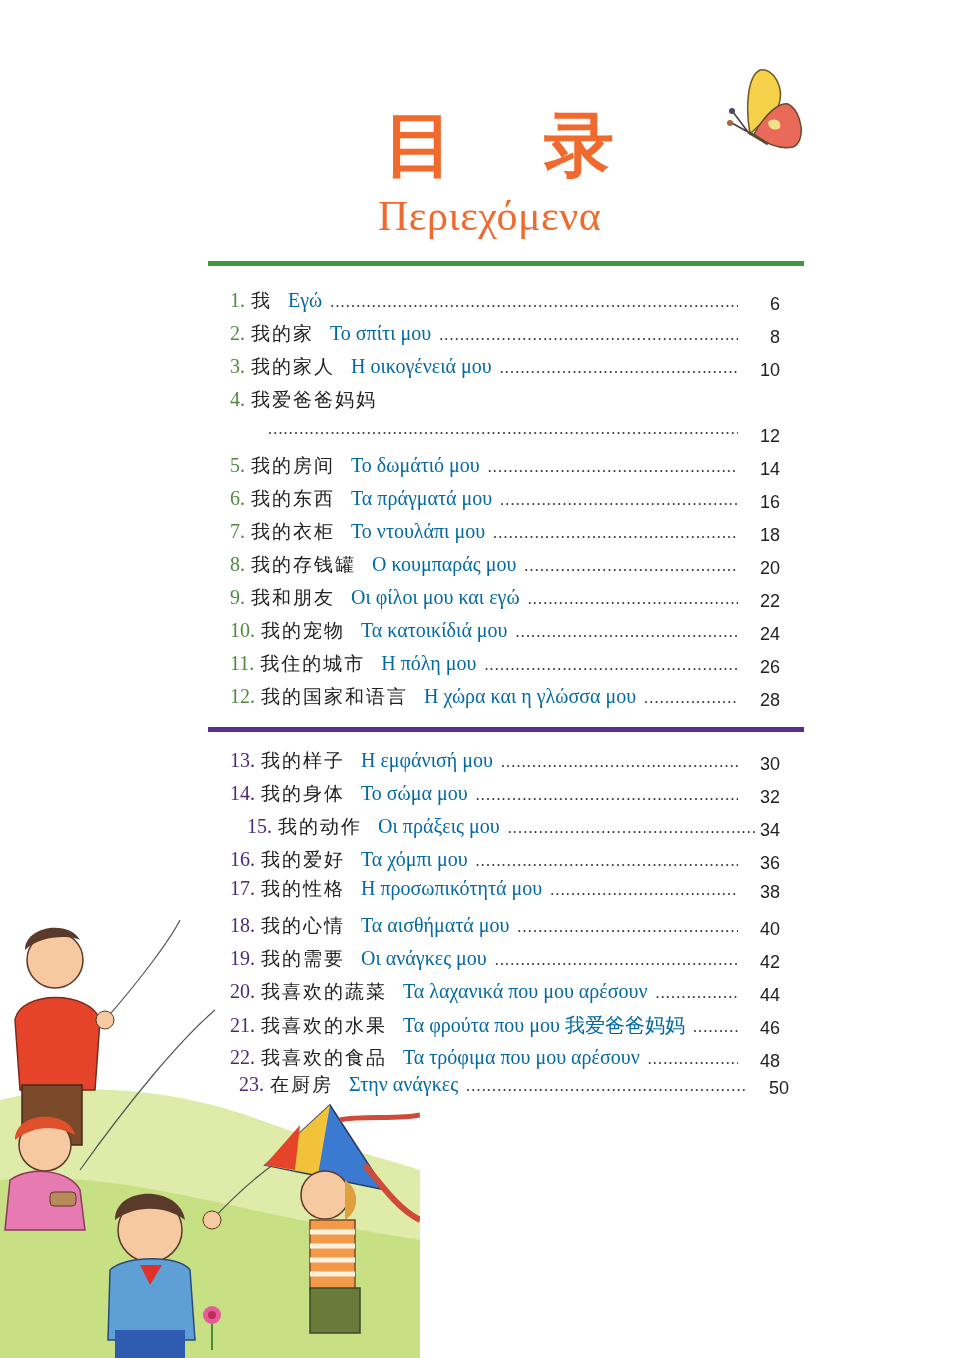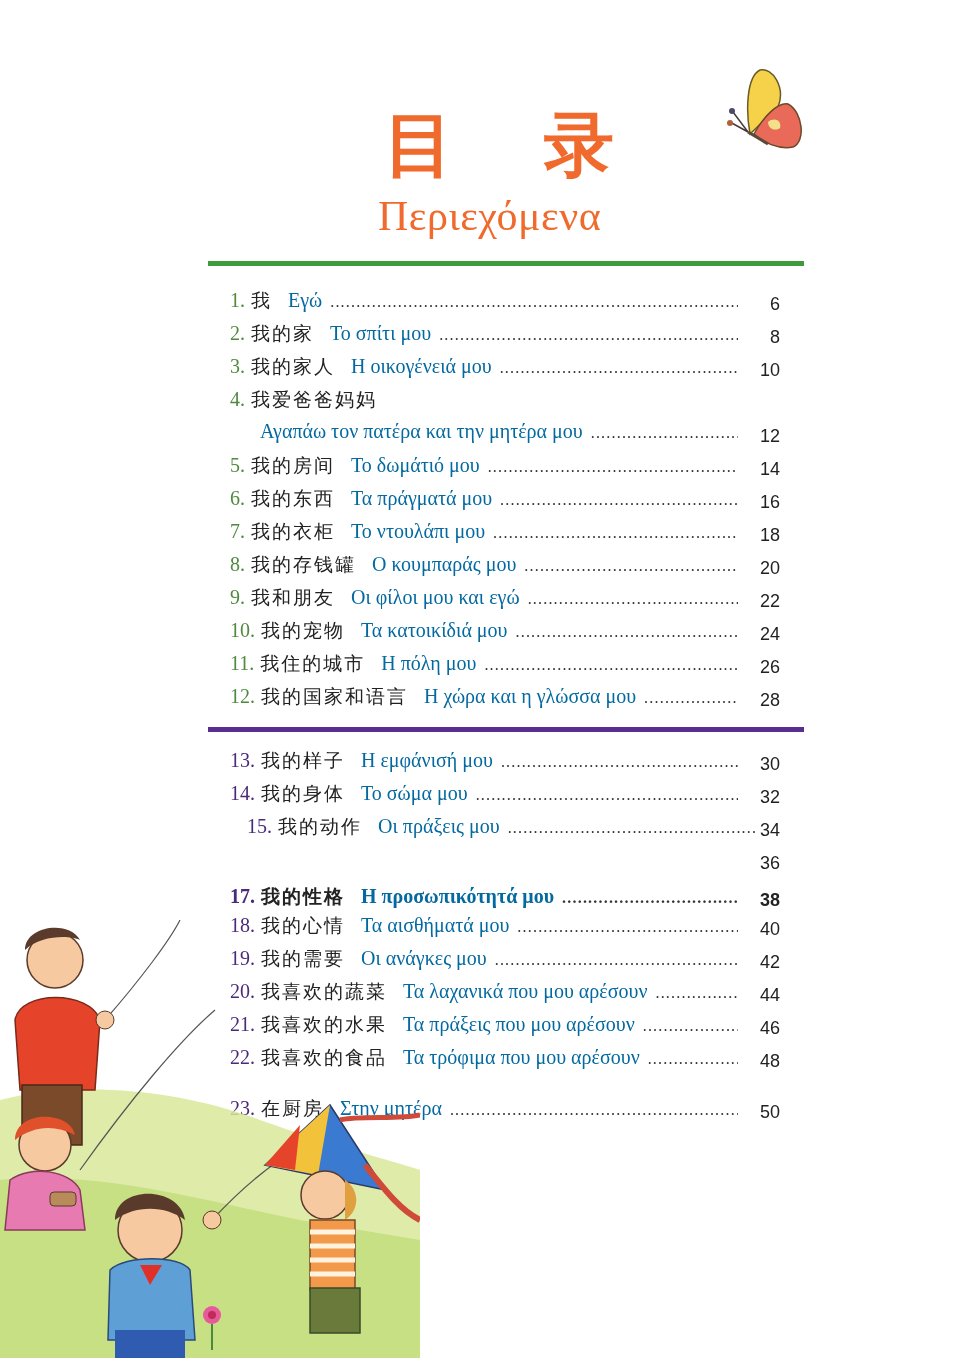--- a/index.html
+++ b/index.html
@@ -86,21 +86,20 @@
     </div>
 
     <div class="row" style="top:99px;">
       <div class="text-wrap">
           <span class="num">4.</span>
           <span class="cn">我爱爸爸妈妈</span>
         </div>
     </div>
     <div class="row" style="top:132px;">
       <div class="text-wrap" style="padding-left:30px; width:486px;">
-          <span class="gr">Αγαπάω τον πατέρα και την μητέρα μου</span>
           <span class="dots"></span>
         </div>
       <span class="pg">12</span>
     </div>
     <div class="row" style="top:165px;">
       <div class="text-wrap">
           <span class="num">5.</span>
           <span class="cn">我的房间</span>
           <span class="gr">Το δωμάτιό μου</span>
           <span class="dots"></span>
@@ -196,23 +195,29 @@
     <div class="row" style="top:66px;justify-content:center;">
       <div class="text-wrap">
           <span class="num">15.</span>
           <span class="cn">我的动作</span>
           <span class="gr">Οι πράξεις μου</span>
           <span class="dots"></span>
         </div>
       <span class="pg">34</span>
     </div>
     <div class="row" style="top:99px;">
+      <div class="text-wrap">
+          <span class="num">16.</span>
+          <span class="cn">我的爱好</span>
+          <span class="gr">Τα χόμπι μου</span>
+          <span class="dots"></span>
+        </div>
       <span class="pg">36</span>
     </div>
-    <div class="row" style="top:136px;font-weight:bold;">
+    <div class="row" style="top:128px;">
       <div class="text-wrap">
           <span class="num">17.</span>
           <span class="cn">我的性格</span>
           <span class="gr">Η προσωπικότητά μου</span>
           <span class="dots"></span>
         </div>
       <span class="pg">38</span>
     </div>
     <div class="row" style="top:165px;">
       <div class="text-wrap">
@@ -238,39 +243,39 @@
           <span class="cn">我喜欢的蔬菜</span>
           <span class="gr">Τα λαχανικά που μου αρέσουν</span>
           <span class="dots"></span>
         </div>
       <span class="pg">44</span>
     </div>
     <div class="row" style="top:264px;">
       <div class="text-wrap">
           <span class="num">21.</span>
           <span class="cn">我喜欢的水果</span>
-          <span class="gr">Τα πράξεις που μου αρέσουν</span>
+          <span class="gr">Τα φρούτα που μου 我爱爸爸妈妈</span>
           <span class="dots"></span>
         </div>
       <span class="pg">46</span>
     </div>
     <div class="row" style="top:297px;">
       <div class="text-wrap">
           <span class="num">22.</span>
           <span class="cn">我喜欢的食品</span>
           <span class="gr">Τα τρόφιμα που μου αρέσουν</span>
           <span class="dots"></span>
         </div>
       <span class="pg">48</span>
     </div>
-    <div class="row" style="top:348px;">
+    <div class="row" style="top:324px;margin-left:9px;">
       <div class="text-wrap">
           <span class="num">23.</span>
           <span class="cn">在厨房</span>
-          <span class="gr">Στην μητέρα</span>
+          <span class="gr">Στην ανάγκες</span>
           <span class="dots"></span>
         </div>
       <span class="pg">50</span>
     </div>
   </div>
 
   <svg class="illustration" viewBox="0 0 420 438">
 
     <path d="M0 180 C80 160 180 170 260 200 C330 225 390 240 420 250 L420 438 L0 438 Z" fill="#d9e89a" opacity="0.85"></path>
     <path d="M0 260 C100 250 200 280 300 300 L420 320 L420 438 L0 438 Z" fill="#b8d86a" opacity="0.6"></path>

